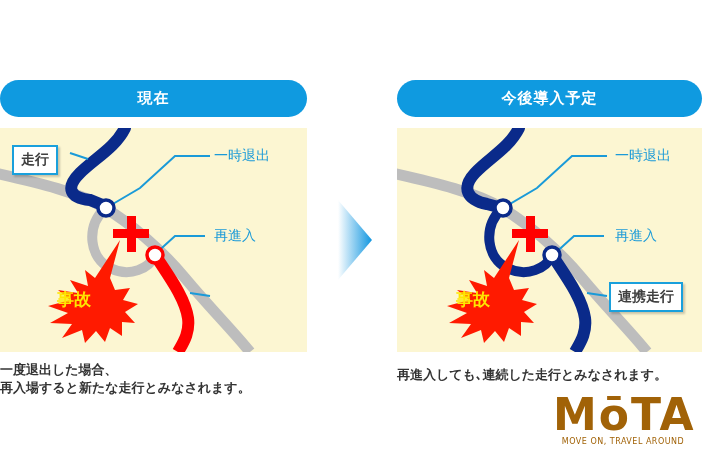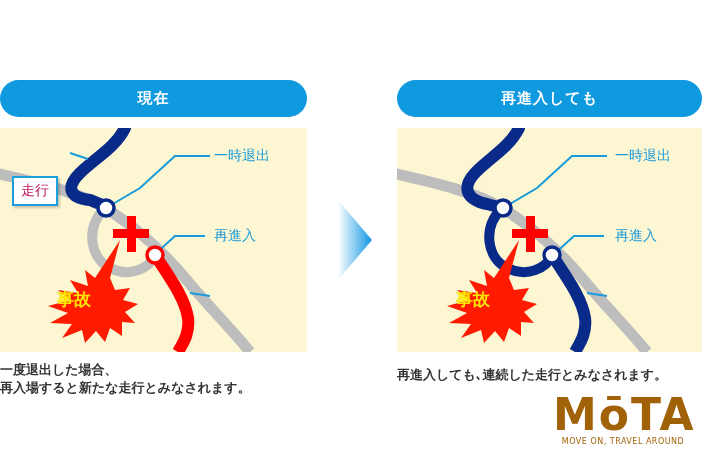--- a/index.html
+++ b/index.html
@@ -1,21 +1,21 @@
 <!DOCTYPE html>
 <html><head>
 <meta charset="utf-8">
 <style>
   html,body{margin:0;padding:0;background:#ffffff;}
   body{width:710px;height:474px;position:relative;overflow:hidden;font-family:"DejaVu Sans","Liberation Sans",sans-serif;}
   .pill{position:absolute;height:37px;border-radius:19px;background:#0f9ae0;color:#fff;font-weight:bold;font-size:15px;display:flex;align-items:center;justify-content:center;letter-spacing:1px;}
   .map{position:absolute;top:128px;height:224px;background:#fcf6d2;overflow:hidden;}
   .map svg{position:absolute;left:0;top:0;}
   .lbl{position:absolute;font-weight:normal;font-size:14px;color:#1a9ad8;white-space:nowrap;}
-  .box{position:absolute;background:#fff;border:2px solid #1aa0dc;font-weight:normal;font-size:14px;color:#be185d;padding:4px 7px;white-space:nowrap;box-shadow:2px 2px 2px rgba(0,0,0,0.2);margin-top:31px;}
+  .box{position:absolute;background:#fff;border:2px solid #1aa0dc;font-weight:bold;font-size:14px;color:#404040;padding:4px 7px;white-space:nowrap;box-shadow:2px 2px 2px rgba(0,0,0,0.2);}
   .burst-text{position:absolute;font-weight:bold;font-size:17px;color:#ffe600;white-space:nowrap;}
   .caption{position:absolute;font-size:13px;font-weight:bold;color:#333;line-height:18px;white-space:nowrap;}
   .arrow{position:absolute;left:338px;top:200px;}
   .logo{position:absolute;left:553px;top:393px;width:140px;text-align:center;color:#a16207;}
   .logo .mark{font-family:"DejaVu Sans",sans-serif;font-weight:bold;font-size:44px;letter-spacing:2px;line-height:44px;}
   .logo .tag{font-size:8px;letter-spacing:0.5px;}
 </style>
 </head>
 <body>
 
@@ -65,21 +65,21 @@
   <defs>
     <linearGradient id="ag" x1="0" y1="0" x2="1" y2="0">
       <stop offset="0" stop-color="#ffffff"></stop>
       <stop offset="1" stop-color="#1196e0"></stop>
     </linearGradient>
   </defs>
   <polygon points="0,0 34,40 0,80" fill="url(#ag)"></polygon>
 </svg>
 
 <div class="pill" style="left:397px;top:80px;width:305px;">
-  <span>再進入しても</span>
+  <span>今後導入予定</span>
 </div>
 
 <div class="map" style="left:397px;width:305px;">
   <svg width="305" height="224" viewBox="0 0 305 224">
     <path d="M-5,45 C40,55 80,65 105,80 C130,95 160,120 185,150 C210,180 235,205 250,224" stroke="#bdbdbd" stroke-width="11" fill="none"></path>
 
     <path d="M122,0 C112,20 92,30 78,45 C64,60 70,72 90,76 L105,80" stroke="#0a2a8a" stroke-width="12" fill="none" stroke-linecap="round"></path>
 
     <path d="M105,80 C85,100 90,130 110,140 C130,150 150,140 155,127" stroke="#0a2a8a" stroke-width="10" fill="none"></path>
 
@@ -90,20 +90,23 @@
     <polyline points="106,80 140,60 175,28 210,28" stroke="#1a9ad8" stroke-width="2" fill="none"></polyline>
     <polyline points="155,128 177,108 207,108" stroke="#1a9ad8" stroke-width="2" fill="none"></polyline>
     <polyline points="190,165 210,168" stroke="#1a9ad8" stroke-width="2" fill="none"></polyline>
     <circle cx="106" cy="80" r="8" fill="#fff" stroke="#0a2a8a" stroke-width="3.5"></circle>
     <circle cx="155" cy="127" r="8" fill="#fff" stroke="#0a2a8a" stroke-width="3.5"></circle>
   </svg>
 
   <div class="lbl" style="left:218px;top:19px;">一時退出</div>
   <div class="lbl" style="left:218px;top:99px;">再進入</div>
   <div class="burst-text" style="left:59px;top:160px;">事故</div>
+  <div class="box" style="left:212px;top:154px;">
+    <span>連携走行</span>
+  </div>
 </div>
 
 <div class="caption" style="left:397px;top:366px;">再進入しても､連続した走行とみなされます。</div>
 
 <div class="logo">
   <div class="mark">MōTA</div>
   <div class="tag">MOVE ON, TRAVEL AROUND</div>
 </div>
 
 </body></html>

